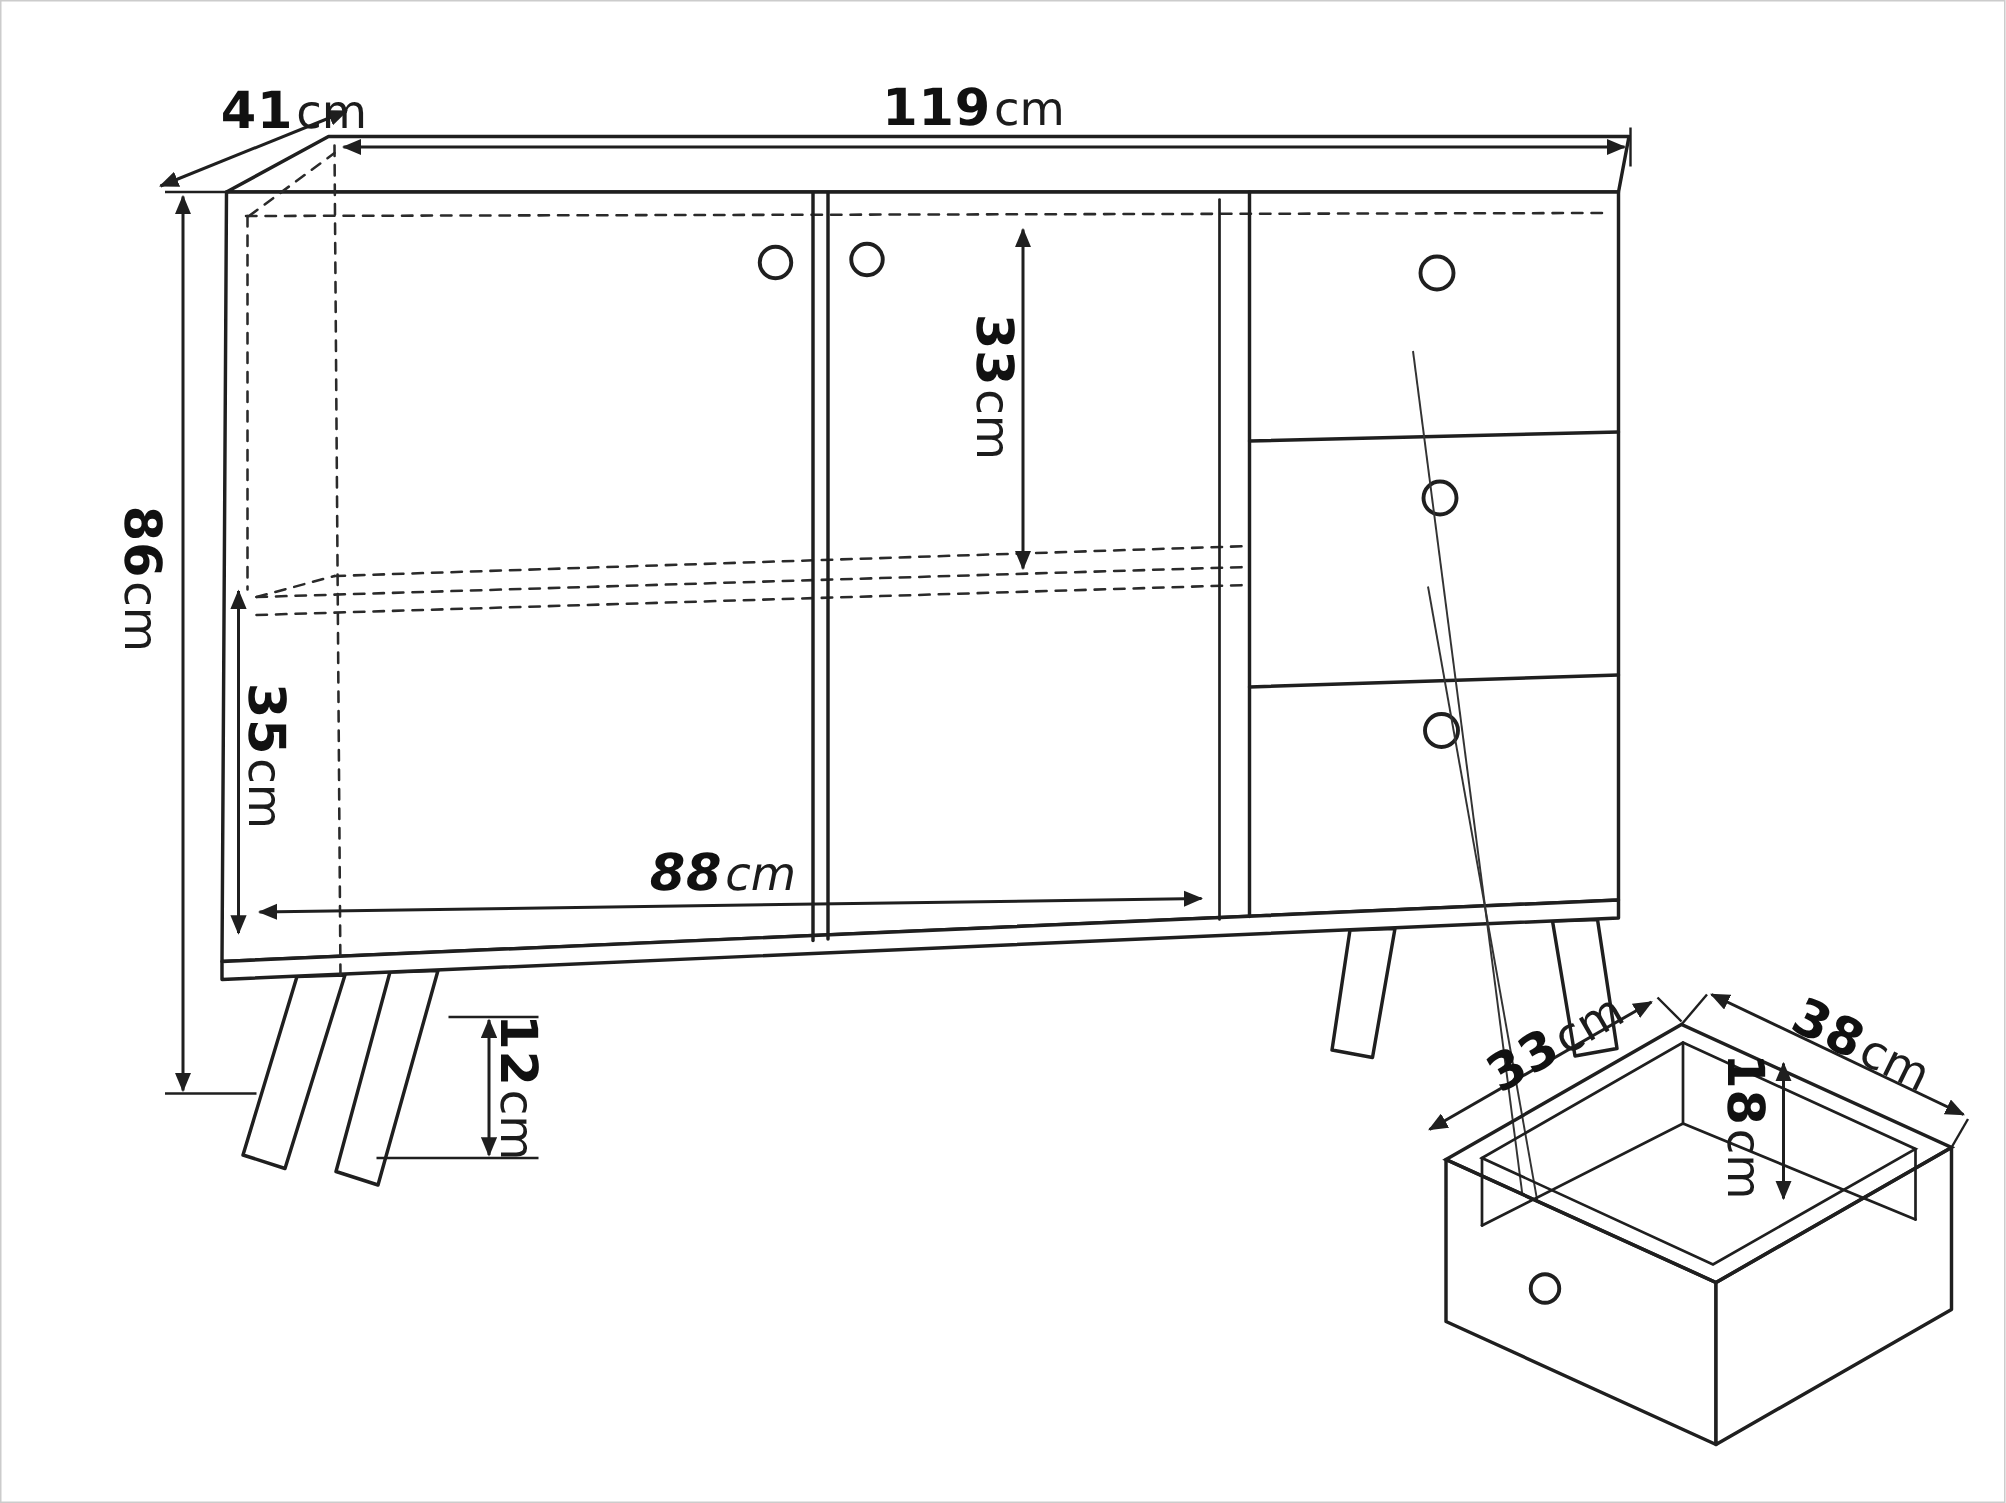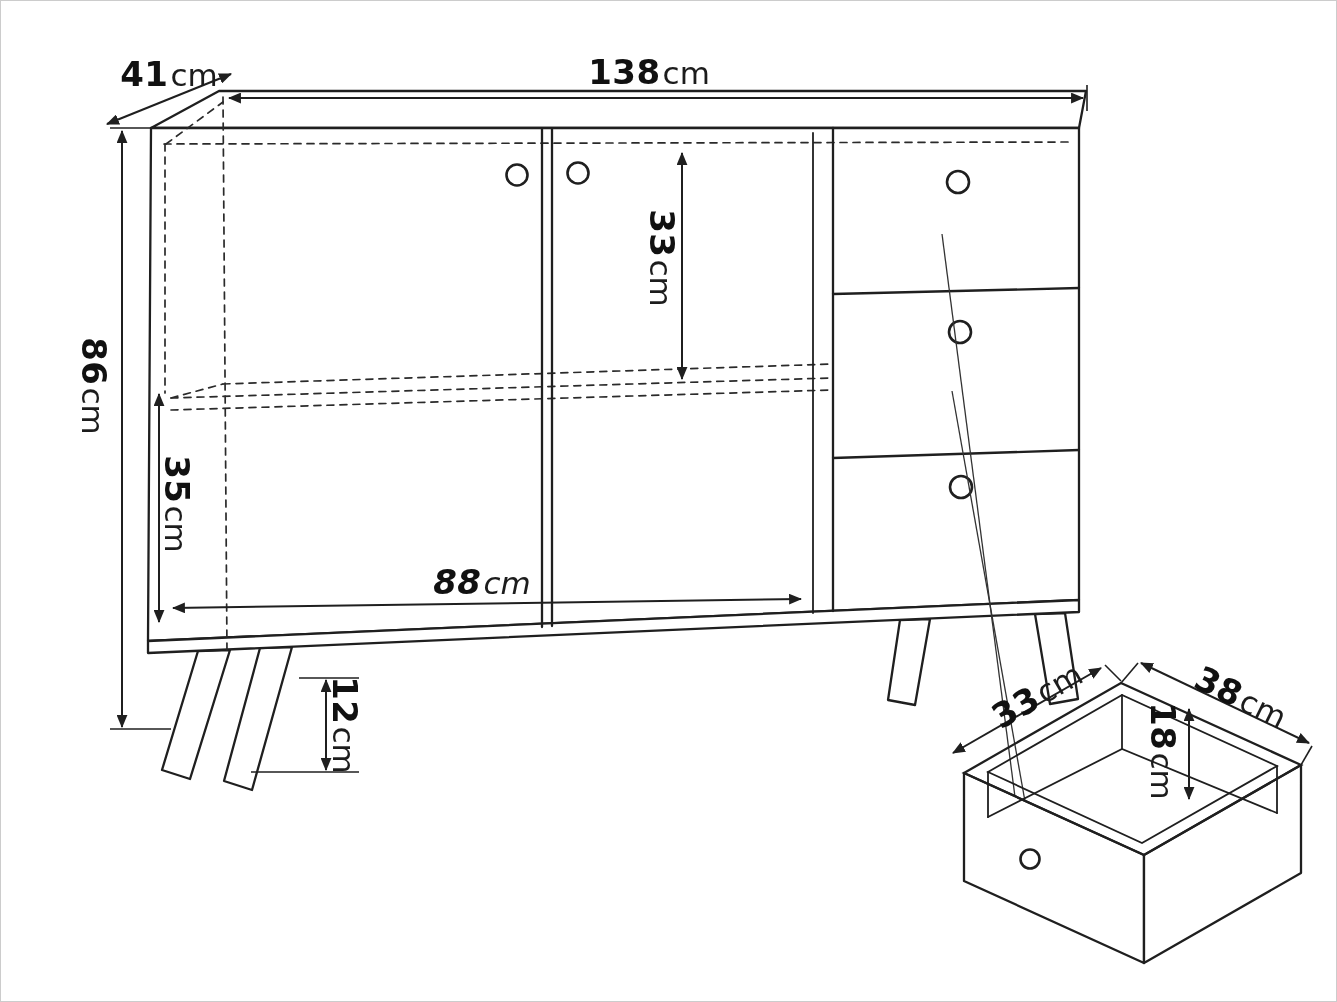--- a/index.html
+++ b/index.html
@@ -114,25 +114,25 @@
       <path class="dim" d="M952,752 L1100,667" marker-start="url(#arr)" marker-end="url(#arr)"></path>
       <path class="tick" d="M1104,664 L1120,680"></path>
       <path class="dim" d="M1140,662 L1308,742" marker-start="url(#arr)" marker-end="url(#arr)"></path>
       <path class="tick" d="M1120,682 L1137,662"></path>
       <path class="tick" d="M1300,764 L1311,745"></path>
       <path class="dim" d="M1188,708 L1188,798" marker-start="url(#arr)" marker-end="url(#arr)"></path>
     </g>
   </svg>
 
   <div class="dim-label" style="left:648px; top:71px; transform:translate(-50%,-50%);">
-    <span class="num">138</span>
+    <span class="num">119</span>
     <span class="unit">cm</span>
   </div>
 
-  <div class="dim-label" style="left:168px; top:73px; transform:translate(-50%,-50%);">
+  <div class="dim-label" style="left:195px; top:73px; transform:translate(-50%,-50%);">
     <span class="num">41</span>
     <span class="unit">cm</span>
   </div>
 
   <div class="dim-label" style="left:93px; top:385px; transform:translate(-50%,-50%) rotate(90deg);">
     <span class="num">86</span>
     <span class="unit">cm</span>
   </div>
 
   <div class="dim-label" style="left:661px; top:257px; transform:translate(-50%,-50%) rotate(90deg);">

